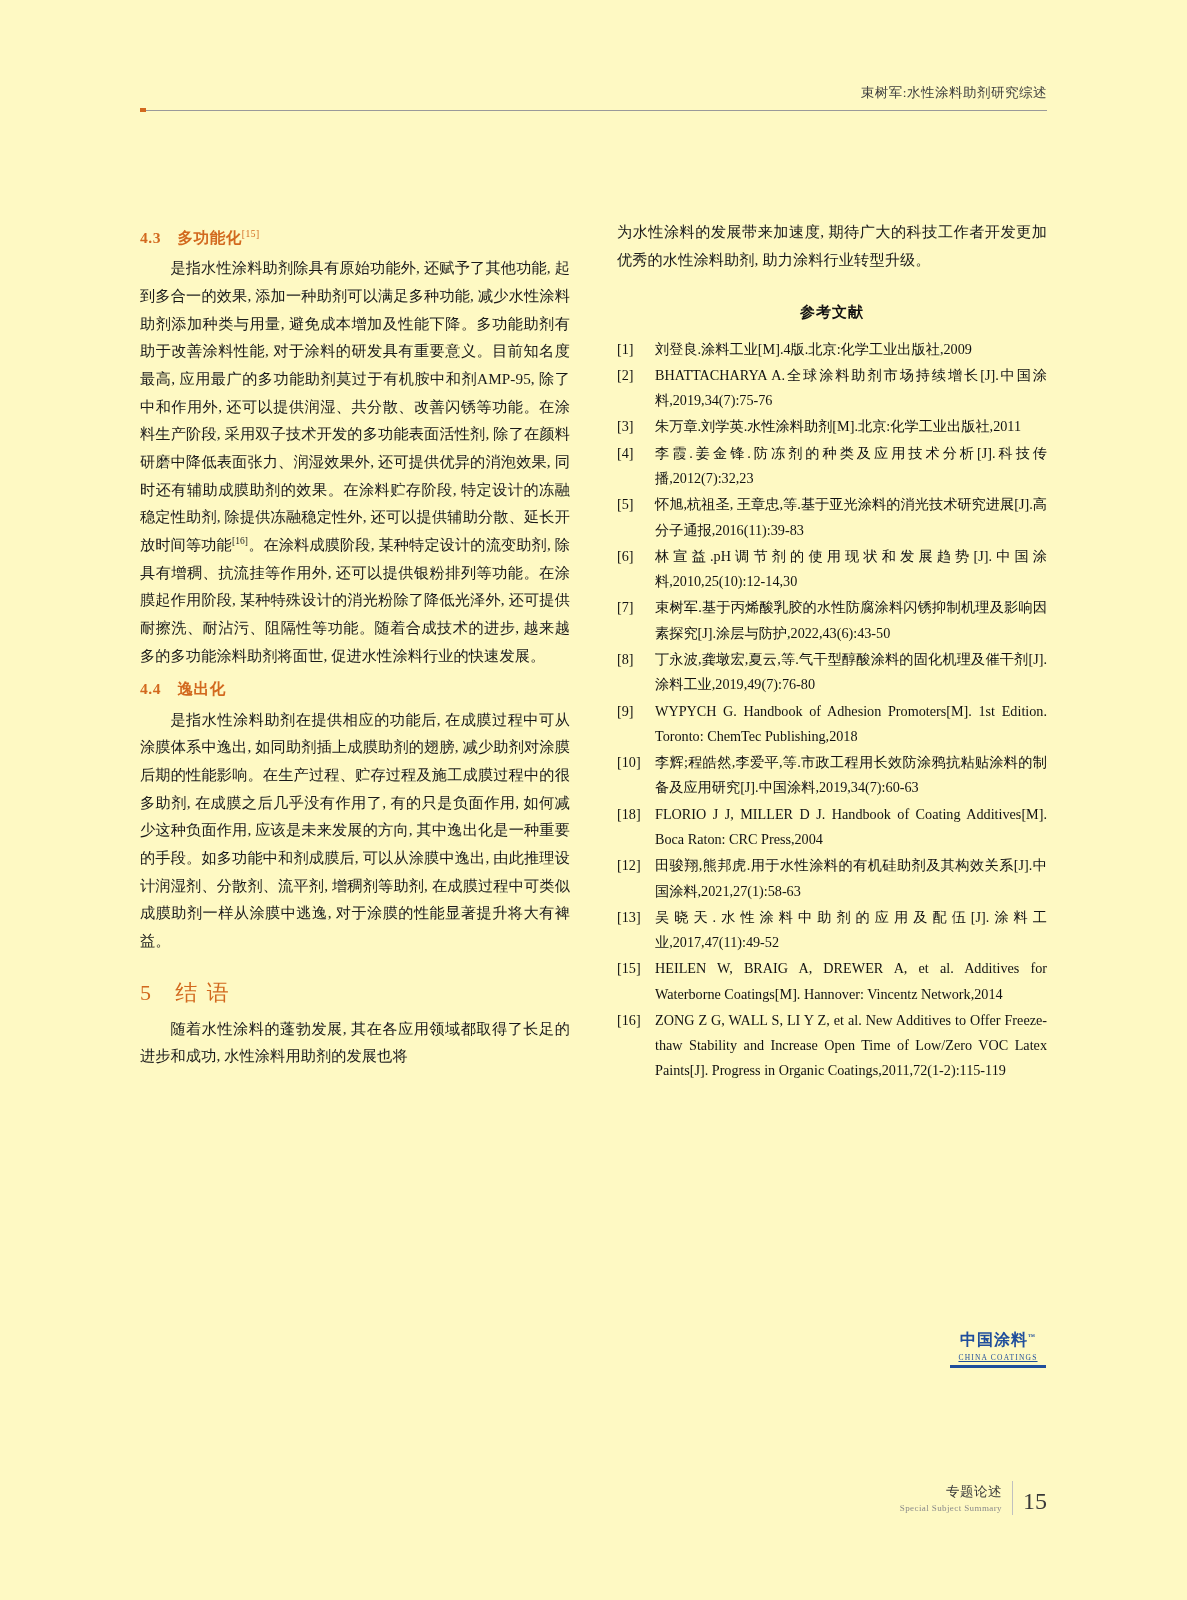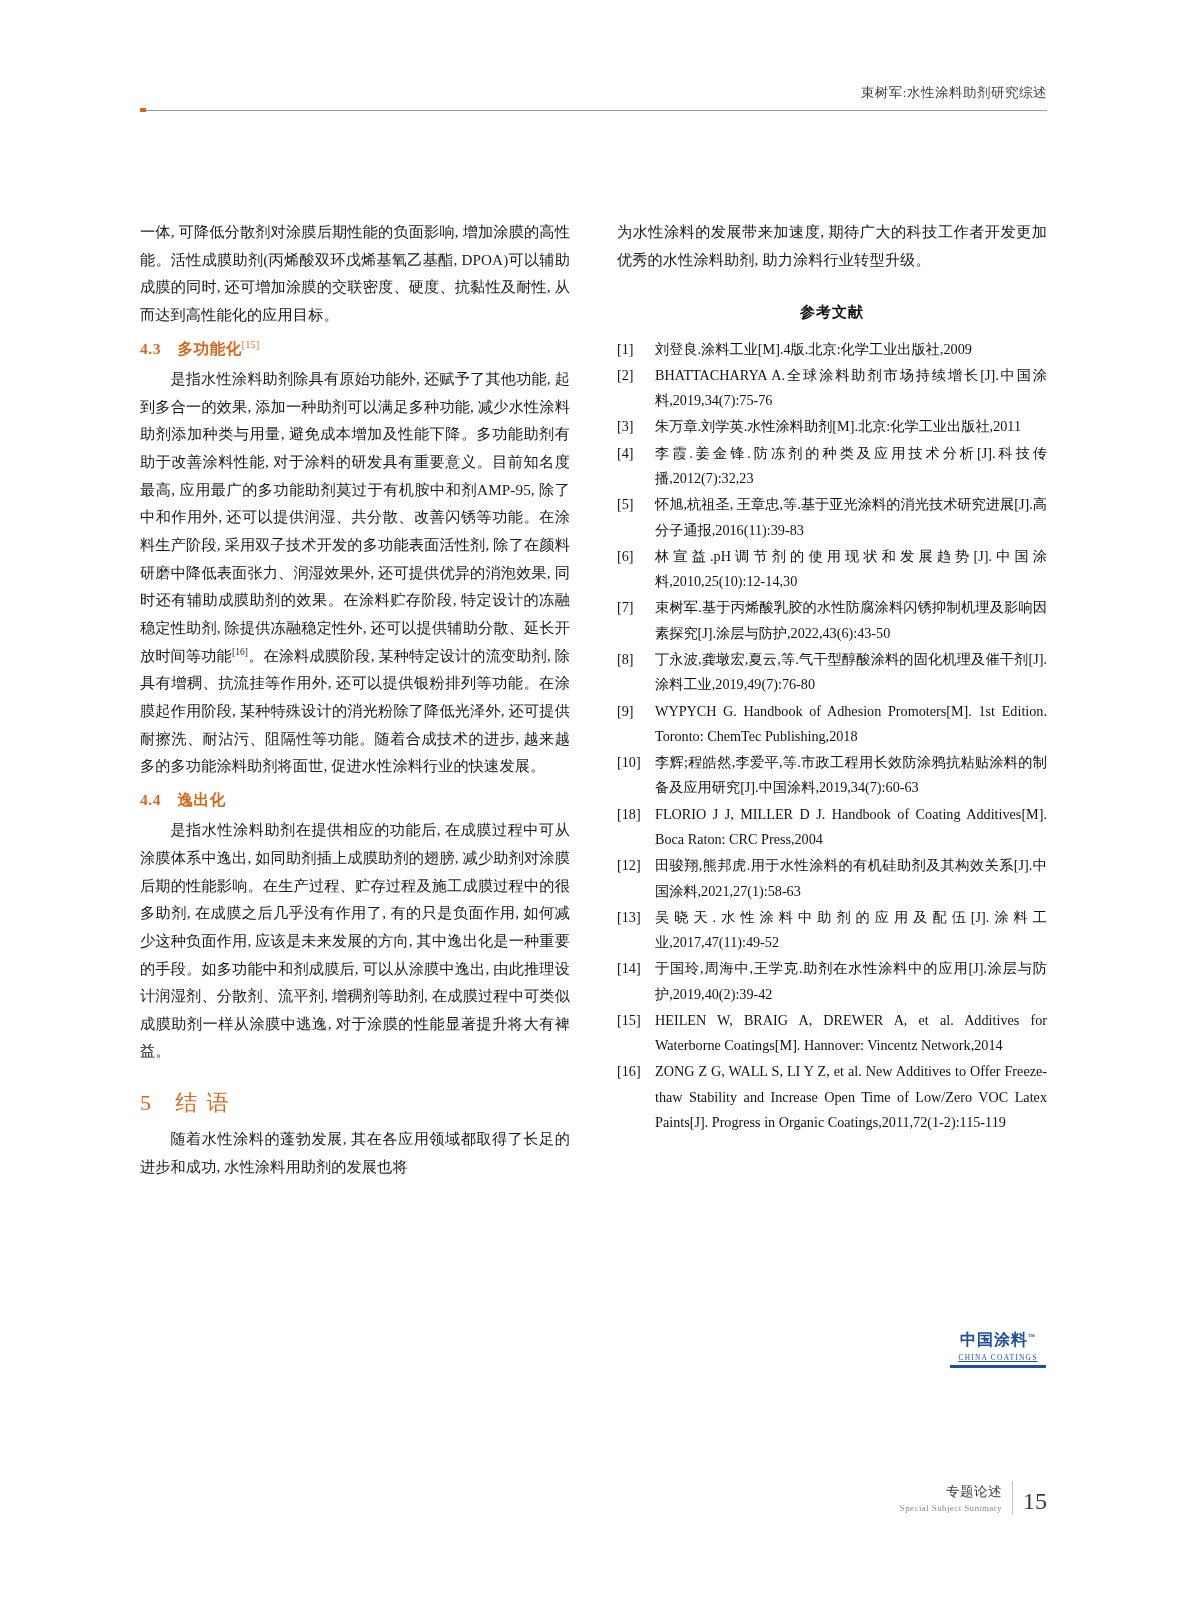--- a/index.html
+++ b/index.html
@@ -7,21 +7,21 @@
     padding: 0;
     background: #b3b3b3;
   }
   body {
     font-family: "Liberation Serif", serif;
   }
   .page {
     position: relative;
     width: 1187px;
     height: 1600px;
-    background: #ffffff;
+    background: #fef9c3;
     margin: 0 auto;
     overflow: hidden;
     box-sizing: border-box;
   }
   
   .header {
     position: absolute;
     top: 84px;
     left: 140px;
     width: 907px;
@@ -184,21 +184,20 @@
 <body>
 
 <div class="page">
 
   <div class="header">束树军:水性涂料助剂研究综述</div>
   <div class="header-rule"></div>
   <div class="header-rule-accent"></div>
 
   <div class="col col-left">
 
-    <p class="body">一体, 可降低分散剂对涂膜后期性能的负面影响, 增加涂膜的高性能。活性成膜助剂(丙烯酸双环戊烯基氧乙基酯, DPOA)可以辅助成膜的同时, 还可增加涂膜的交联密度、硬度、抗黏性及耐性, 从而达到高性能化的应用目标。</p>
 
     <h3 class="sec">
       <span class="num">4.3</span><span>多功能化</span><sup>[15]</sup>
     </h3>
 
     <p class="body indent"><span>是指水性涂料助剂除具有原始功能外, 还赋予了其他功能, 起到多合一的效果, 添加一种助剂可以满足多种功能, 减少水性涂料助剂添加种类与用量, 避免成本增加及性能下降。多功能助剂有助于改善涂料性能, 对于涂料的研发具有重要意义。目前知名度最高, 应用最广的多功能助剂莫过于有机胺中和剂AMP-95, 除了中和作用外, 还可以提供润湿、共分散、改善闪锈等功能。在涂料生产阶段, 采用双子技术开发的多功能表面活性剂, 除了在颜料研磨中降低表面张力、润湿效果外, 还可提供优异的消泡效果, 同时还有辅助成膜助剂的效果。在涂料贮存阶段, 特定设计的冻融稳定性助剂, 除提供冻融稳定性外, 还可以提供辅助分散、延长开放时间等功能</span><sup class="ref">[16]</sup><span>。在涂料成膜阶段, 某种特定设计的流变助剂, 除具有增稠、抗流挂等作用外, 还可以提供银粉排列等功能。在涂膜起作用阶段, 某种特殊设计的消光粉除了降低光泽外, 还可提供耐擦洗、耐沾污、阻隔性等功能。随着合成技术的进步, 越来越多的多功能涂料助剂将面世, 促进水性涂料行业的快速发展。</span></p>
 
     <h3 class="sec">
       <span class="num">4.4</span><span>逸出化</span>
     </h3>
@@ -263,24 +262,20 @@
         <span class="ref-num wide">[18]</span>
         <span class="ref-text">FLORIO J J, MILLER D J. Handbook of Coating Additives[M]. Boca Raton: CRC Press,2004</span>
       </li>
       <li class="ref-item">
         <span class="ref-num wide">[12]</span>
         <span class="ref-text">田骏翔,熊邦虎.用于水性涂料的有机硅助剂及其构效关系[J].中国涂料,2021,27(1):58-63</span>
       </li>
       <li class="ref-item">
         <span class="ref-num wide">[13]</span>
         <span class="ref-text">吴晓天.水性涂料中助剂的应用及配伍[J].涂料工业,2017,47(11):49-52</span>
-      </li>
-      <li class="ref-item">
-        <span class="ref-num wide">[14]</span>
-        <span class="ref-text">于国玲,周海中,王学克.助剂在水性涂料中的应用[J].涂层与防护,2019,40(2):39-42</span>
       </li>
       <li class="ref-item">
         <span class="ref-num wide">[15]</span>
         <span class="ref-text">HEILEN W, BRAIG A, DREWER A, et al. Additives for Waterborne Coatings[M]. Hannover: Vincentz Network,2014</span>
       </li>
       <li class="ref-item">
         <span class="ref-num wide">[16]</span>
         <span class="ref-text">ZONG Z G, WALL S, LI Y Z, et al. New Additives to Offer Freeze-thaw Stability and Increase Open Time of Low/Zero VOC Latex Paints[J]. Progress in Organic Coatings,2011,72(1-2):115-119</span>
       </li>
     </ul>

